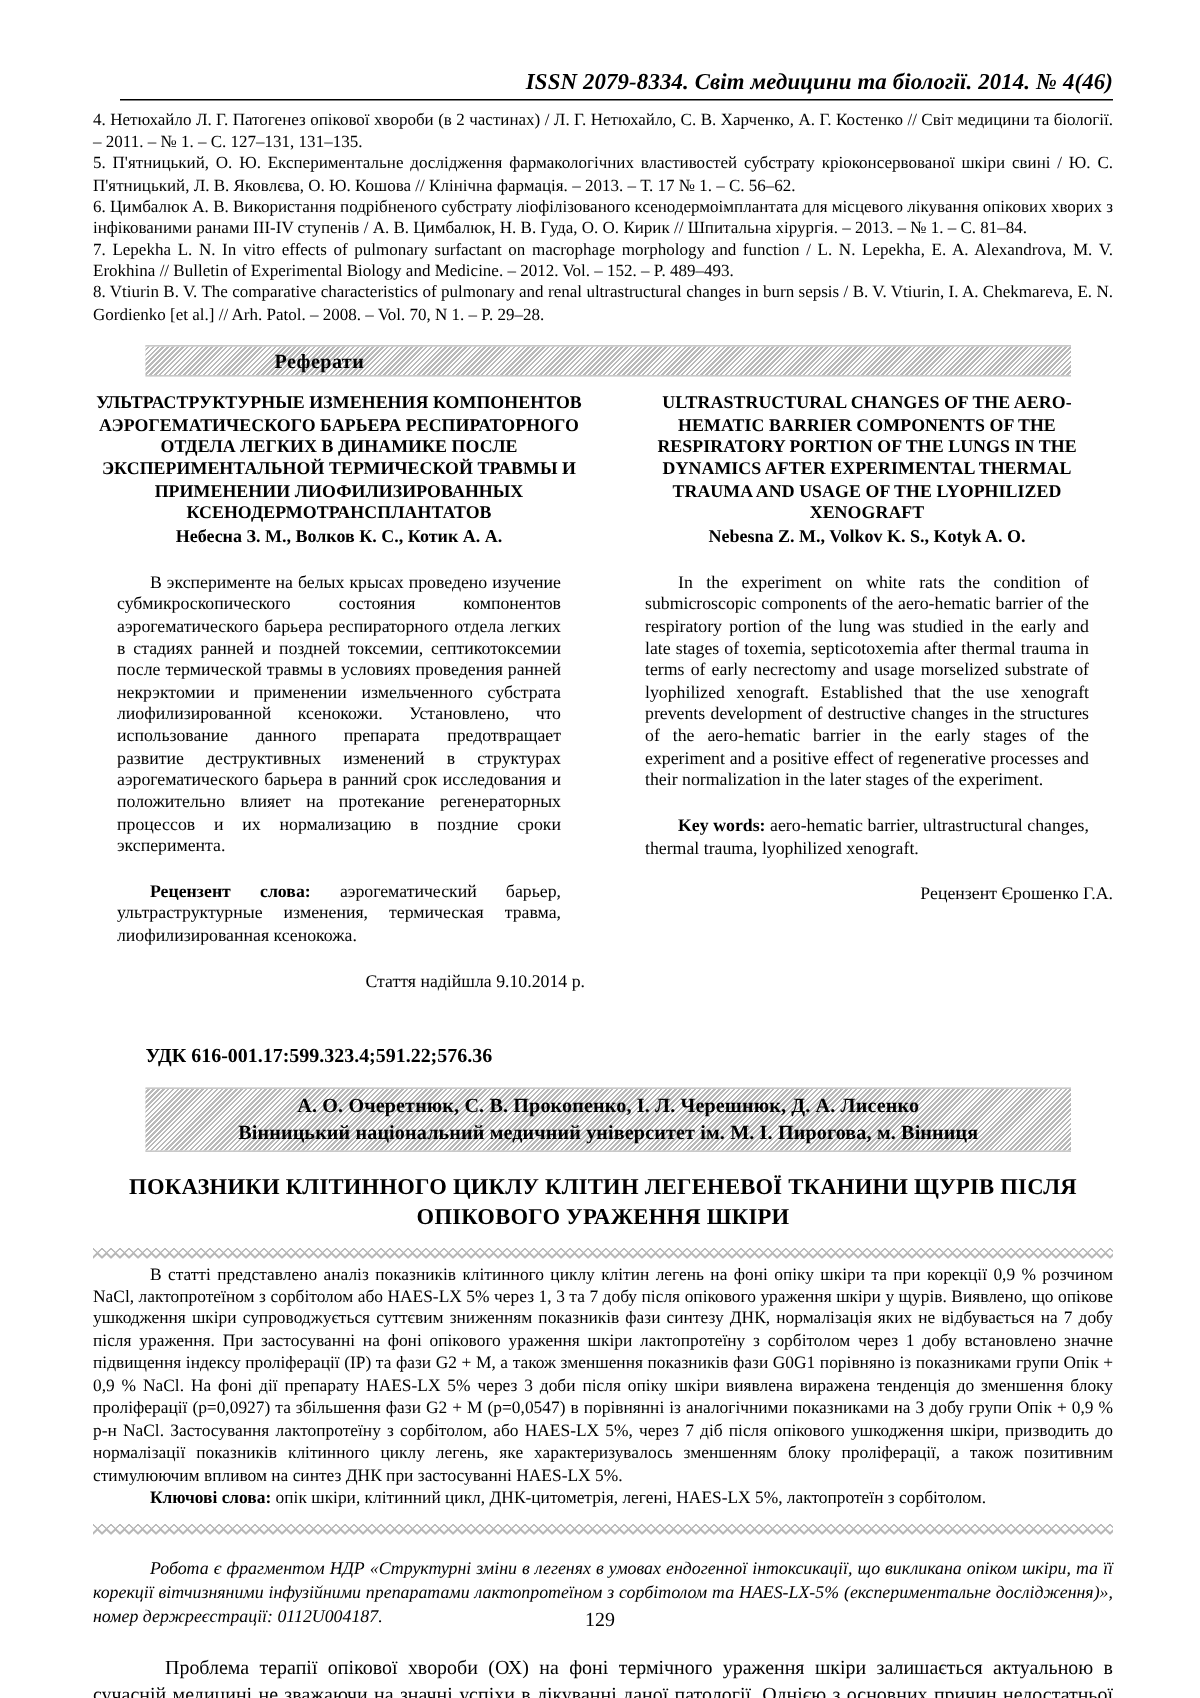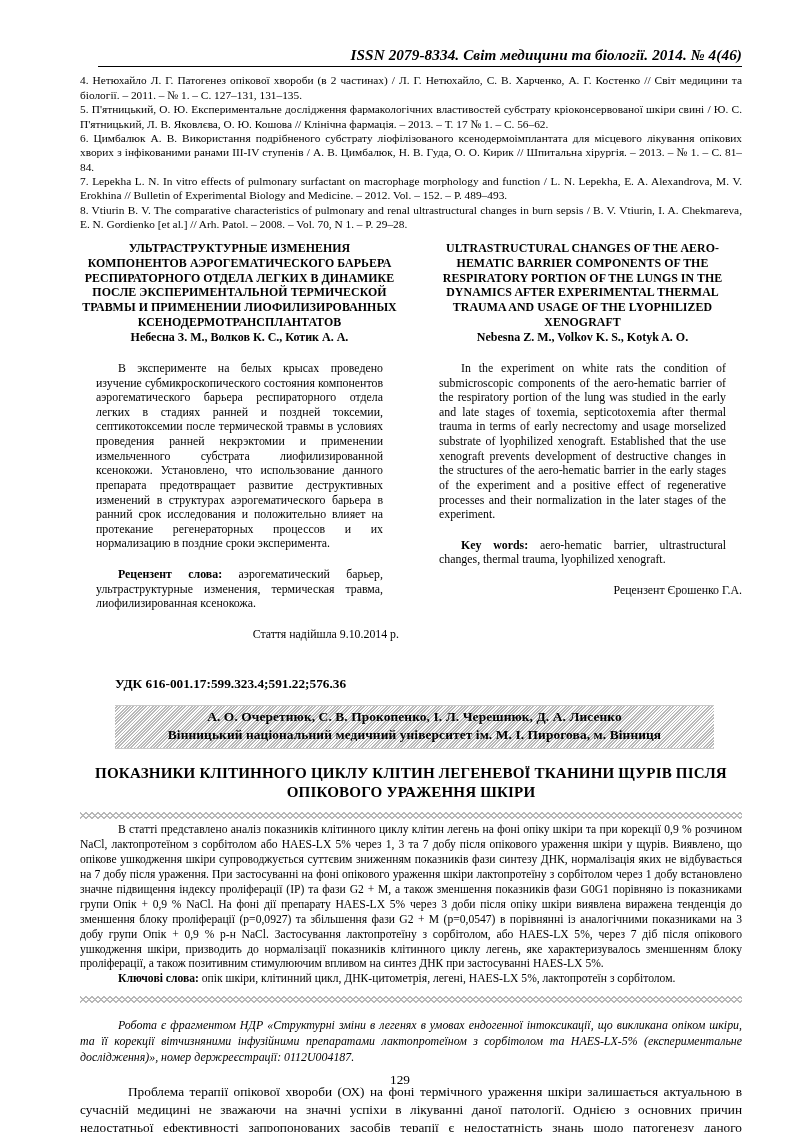--- a/index.html
+++ b/index.html
@@ -14,21 +14,21 @@
     font-family: "Liberation Serif", "DejaVu Serif", serif;
     color: #000000;
     position: relative;
     overflow: hidden;
   }
 
   .page {
     width: 800px;
     height: 1132px;
     box-sizing: border-box;
-    padding: 0 58px 0 80px;
+    padding: 0 58px 0 62px;
     position: relative;
   }
 
   
   .running-head {
     padding-top: 46px;
     text-align: right;
     font-style: italic;
     font-weight: bold;
     font-size: 15.2px;
@@ -208,20 +208,21 @@
   <div class="head-rule"></div>
 
   <div class="refs">
     <p>4. Нетюхайло Л. Г. Патогенез опікової хвороби (в 2 частинах) / Л. Г. Нетюхайло, С. В. Харченко, А. Г. Костенко // Світ медицини та біології. – 2011. – № 1. – С. 127–131, 131–135.</p>
     <p>5. П'ятницький, О. Ю. Експериментальне дослідження фармакологічних властивостей субстрату кріоконсервованої шкіри свині / Ю. С. П'ятницький, Л. В. Яковлєва, О. Ю. Кошова // Клінічна фармація. – 2013. – Т. 17 № 1. – С. 56–62.</p>
     <p>6. Цимбалюк А. В. Використання подрібненого субстрату ліофілізованого ксенодермоімплантата для місцевого лікування опікових хворих з інфікованими ранами III-IV ступенів / А. В. Цимбалюк, Н. В. Гуда, О. О. Кирик // Шпитальна хірургія. – 2013. – № 1. – С. 81–84.</p>
     <p>7. Lepekha L. N. In vitro effects of pulmonary surfactant on macrophage morphology and function / L. N. Lepekha, E. A. Alexandrova, M. V. Erokhina // Bulletin of Experimental Biology and Medicine. – 2012. Vol. – 152. – P. 489–493.</p>
     <p>8. Vtiurin B. V. The comparative characteristics of pulmonary and renal ultrastructural changes in burn sepsis / B. V. Vtiurin, I. A. Chekmareva, E. N. Gordienko [et al.] // Arh. Patol. – 2008. – Vol. 70, N 1. – P. 29–28.</p>
   </div>
 
+  <div class="banner banner-referaty">Реферати</div>
 
   <div class="abstract-cols">
 
     <div class="abs-col">
       <div class="abs-title">УЛЬТРАСТРУКТУРНЫЕ ИЗМЕНЕНИЯ КОМПОНЕНТОВ АЭРОГЕМАТИЧЕСКОГО БАРЬЕРА РЕСПИРАТОРНОГО ОТДЕЛА ЛЕГКИХ В ДИНАМИКЕ ПОСЛЕ ЭКСПЕРИМЕНТАЛЬНОЙ ТЕРМИЧЕСКОЙ ТРАВМЫ И ПРИМЕНЕНИИ ЛИОФИЛИЗИРОВАННЫХ КСЕНОДЕРМОТРАНСПЛАНТАТОВ</div>
       <div class="abs-authors">Небесна З. М., Волков К. С., Котик А. А.</div>
       <div class="abs-body">
         <p>В эксперименте на белых крысах проведено изучение субмикроскопического состояния компонентов аэрогематического барьера респираторного отдела легких в стадиях ранней и поздней токсемии, септикотоксемии после термической травмы в условиях проведения ранней некрэктомии и применении измельченного субстрата лиофилизированной ксенокожи. Установлено, что использование данного препарата предотвращает развитие деструктивных изменений в структурах аэрогематического барьера в ранний срок исследования и положительно влияет на протекание регенераторных процессов и их нормализацию в поздние сроки эксперимента.</p>
         <p class="kw"><span class="kw-label">Рецензент слова:</span><span> аэрогематический барьер, ультраструктурные изменения, термическая травма, лиофилизированная ксенокожа.</span></p>
       </div>

